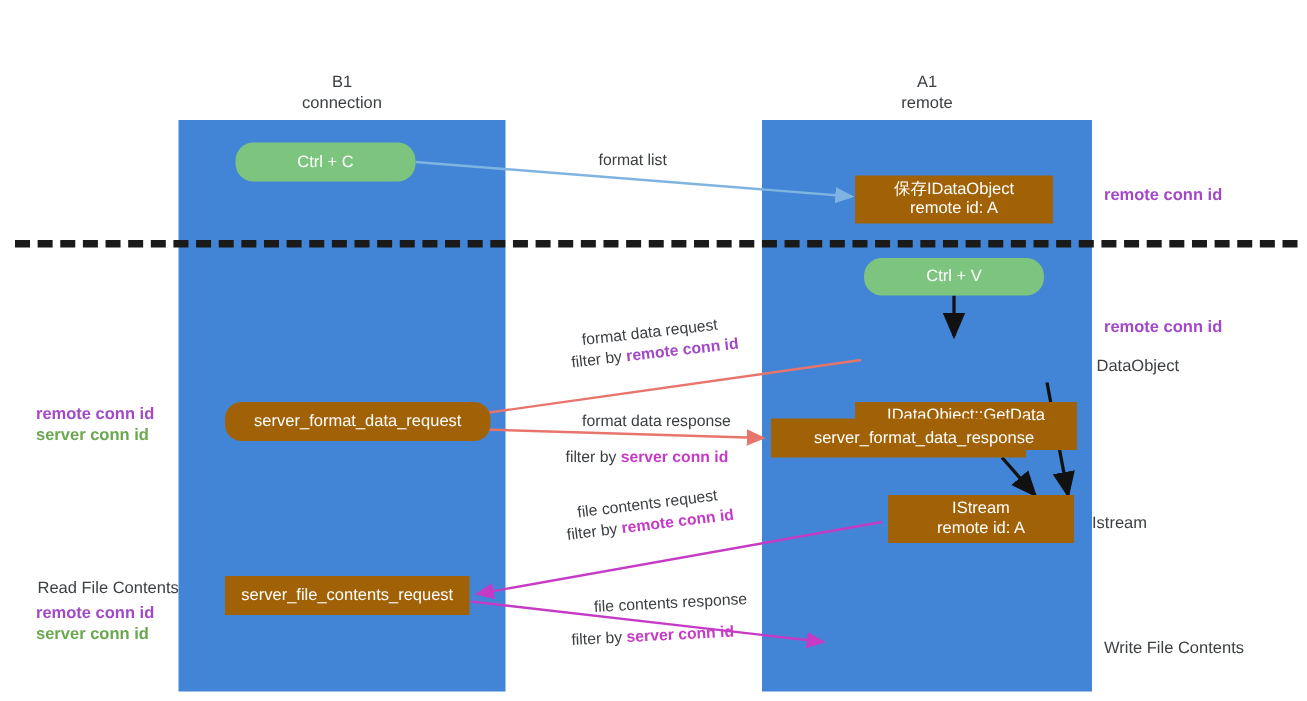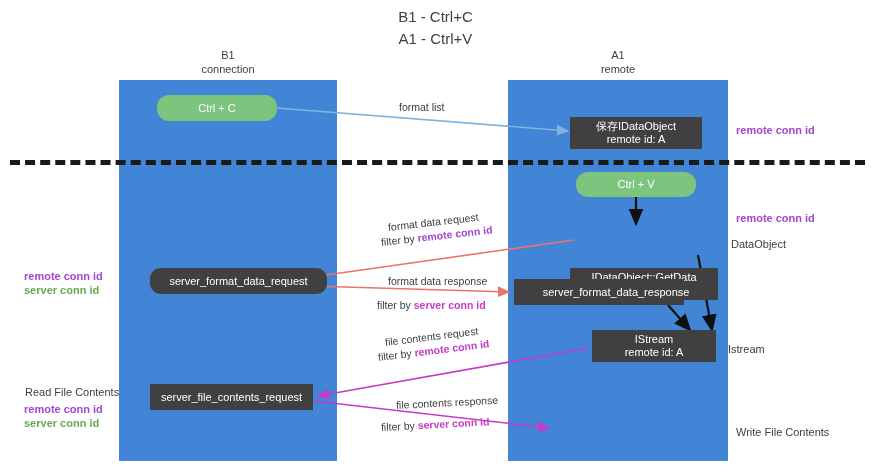--- a/index.html
+++ b/index.html
@@ -10,21 +10,21 @@
     color:#3c4043;
     overflow:hidden;
     position:relative;
   }
   #stage{position:absolute;left:0;top:0;width:871px;height:467px;}
 
   
   .lane{position:absolute;background:#4285d6;}
   svg.wires{position:absolute;left:0;top:0;width:871px;height:467px;overflow:visible;}
   .node{position:absolute;box-sizing:border-box;display:flex;align-items:center;justify-content:center;text-align:center;line-height:1.15;}
-  .orange{background:#404040;color:#ffffff;font-size:11px;}
+  .orange{background:#a16207;color:#ffffff;font-size:11px;}
   .green{background:#7dc57f;color:#ffffff;font-size:11px;border-radius:12px;}
   .lbl{position:absolute;font-size:11px;color:#3c4043;white-space:pre;line-height:1.3;}
   .purple{color:#a248c8;font-weight:bold;}
   .green-t{color:#6aa84f;font-weight:bold;}
   .magenta{color:#c63bc6;font-weight:bold;}
 
   #title{
     position:absolute;left:0;top:6px;width:871px;
     text-align:center;font-size:15px;color:#3c4043;line-height:1.45;
     white-space:pre-line;
@@ -37,22 +37,20 @@
   .arrlbl{position:absolute;font-size:10.5px;white-space:nowrap;}
 </style>
 </head>
 <body>
 
 <div id="stage">
 
   <div class="lane" style="left:119px;top:80px;width:218px;height:381px;"></div>
   <div class="lane" style="left:508px;top:80px;width:220px;height:381px;"></div>
 
-  <div id="title">B1 - Ctrl+C
-A1 - Ctrl+V</div>
 
   <div class="colhead" style="left:148px;top:48px;width:160px;">B1
 connection</div>
   <div class="colhead" style="left:538px;top:48px;width:160px;">A1
 remote</div>
 
   <svg class="wires">
     <defs>
       <marker id="ah-blue" markerWidth="8" markerHeight="8" refX="7" refY="4" orient="auto">
         <path d="M0,0.6 L8,4 L0,7.4 Z" fill="#7fb4e0"></path>

